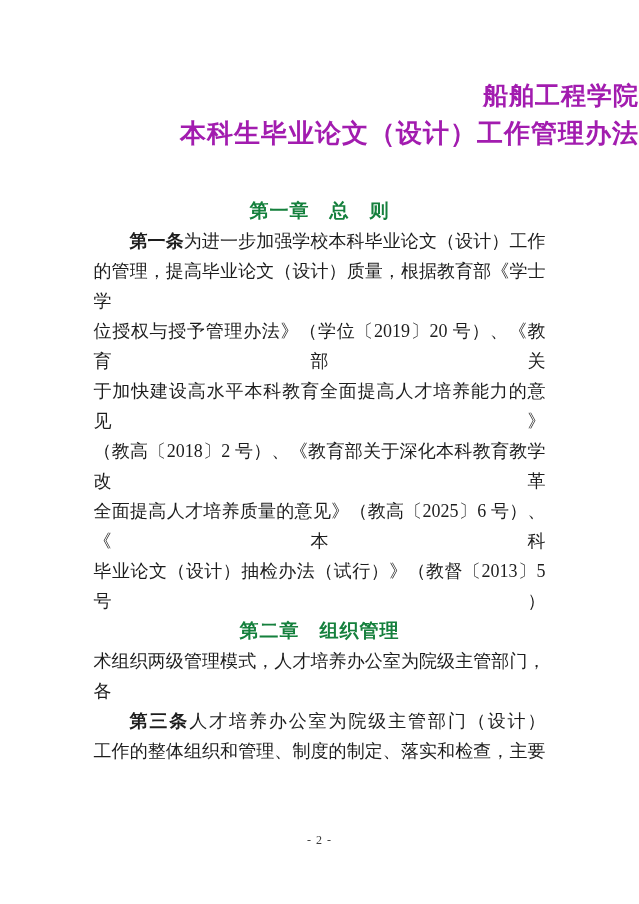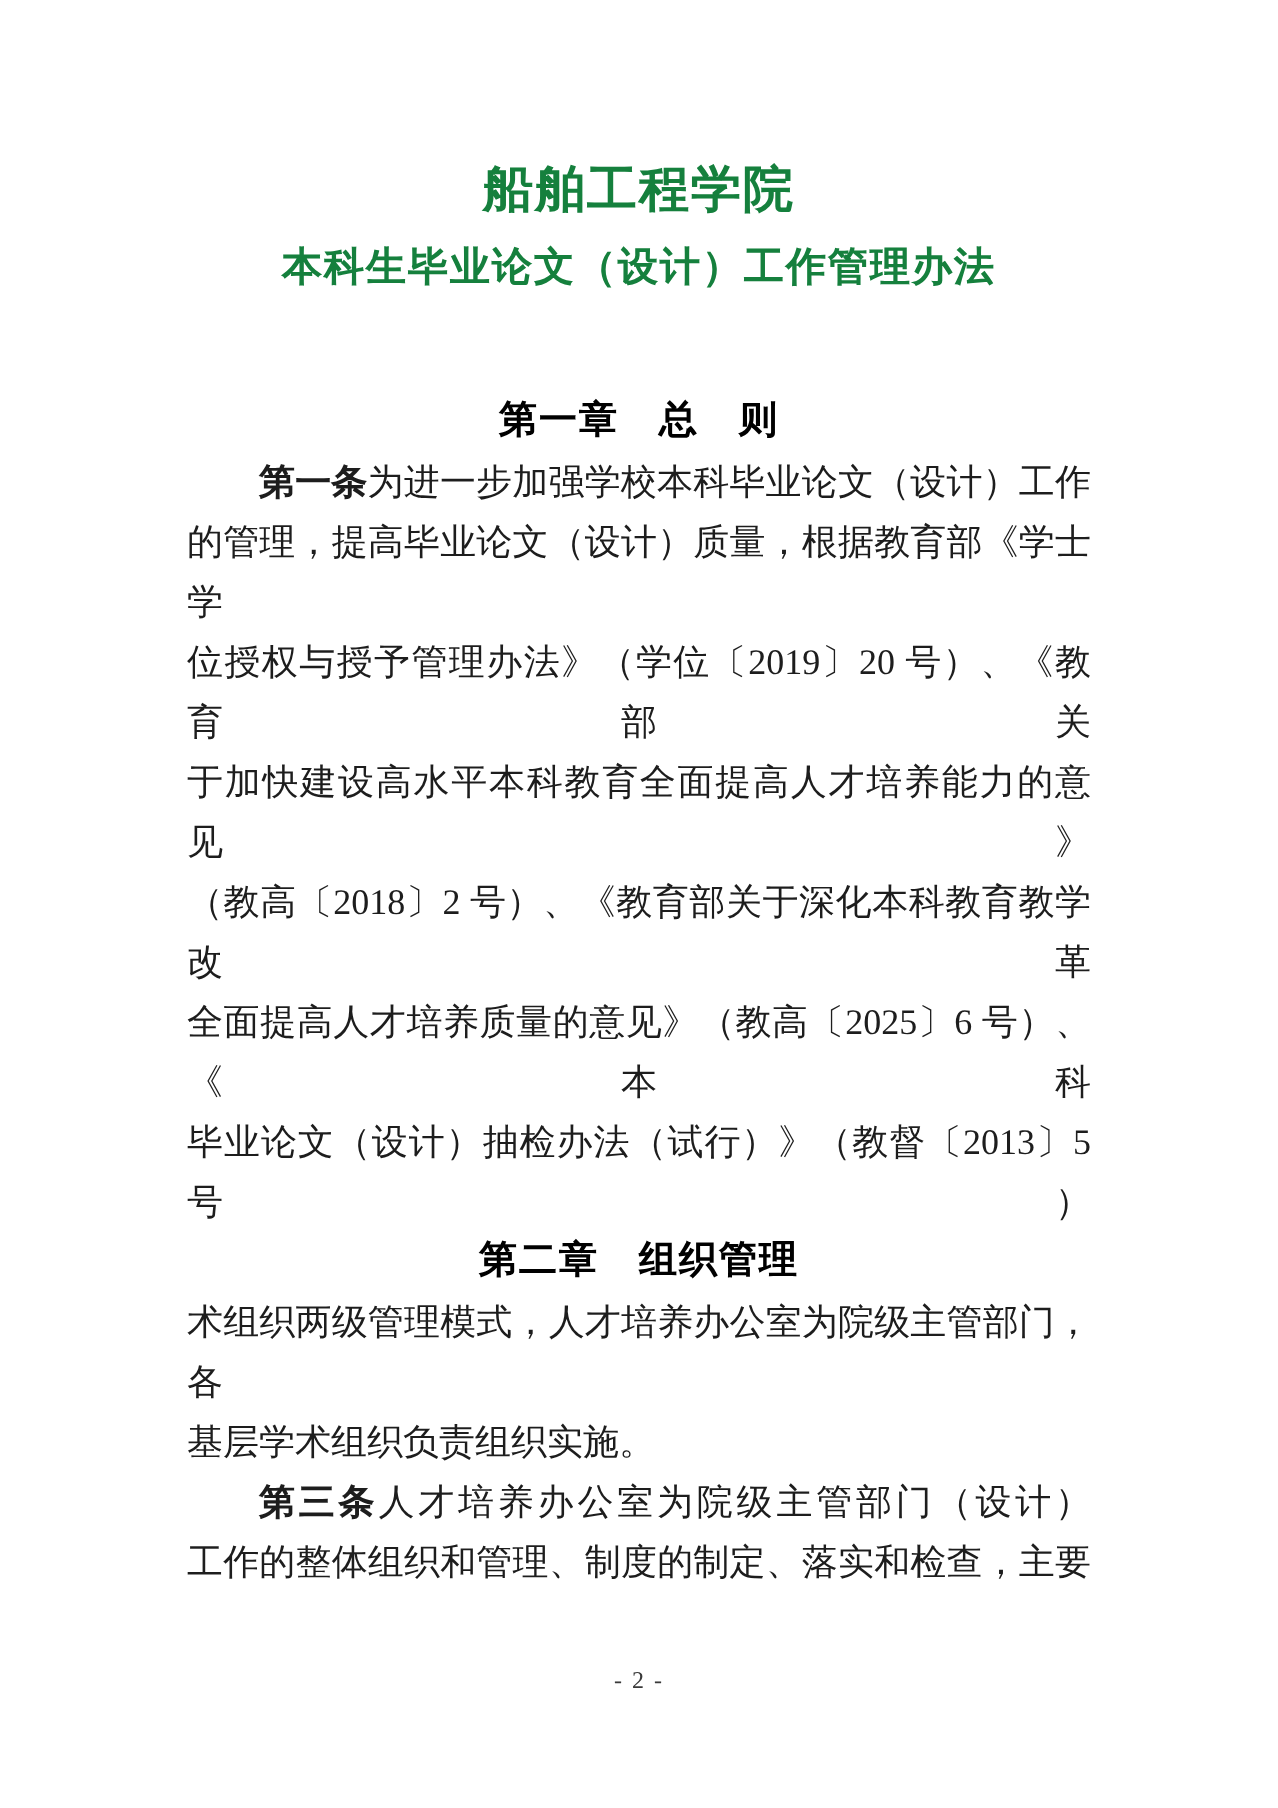--- a/index.html
+++ b/index.html
@@ -18,37 +18,38 @@
   .titles {
     padding-top: 78px;
     text-align: center;
   }
   .doc-title {
     margin: 0;
     font-size: 25px;
     font-weight: bold;
     line-height: 36px;
     letter-spacing: 1px;
-    color: #15803d;
+    color: #a21caf;
+    text-align: right;
   }
   .doc-title.second {
-    font-size: 20px;
+    font-size: 26px;
     line-height: 40px;
   }
   .content {
     width: 452px;
     margin: 42px auto 0 auto;
   }
   .chapter {
     text-align: center;
     font-weight: bold;
     font-size: 19px;
     line-height: 30px;
     letter-spacing: 1px;
-    color: #000000;
+    color: #15803d;
   }
   .line {
     font-size: 18px;
     line-height: 30px;
     white-space: normal;
     color: #1d1d1d;
   }
   .fill {
     text-align: justify;
     text-align-last: justify;
@@ -82,18 +83,17 @@
       <div class="chapter">第一章　总　则</div>
       <div class="line fill indent"><span class="lead">第一条</span><span>为进一步加强学校本科毕业论文（设计）工作</span></div>
       <div class="line fill">的管理，提高毕业论文（设计）质量，根据教育部《学士学</div>
       <div class="line fill">位授权与授予管理办法》（学位〔2019〕20 号）、《教育部关</div>
       <div class="line fill">于加快建设高水平本科教育全面提高人才培养能力的意见》</div>
       <div class="line fill">（教高〔2018〕2 号）、《教育部关于深化本科教育教学改革</div>
       <div class="line fill">全面提高人才培养质量的意见》（教高〔2025〕6 号）、《本科</div>
       <div class="line fill">毕业论文（设计）抽检办法（试行）》（教督〔2013〕5 号）</div>
       <div class="chapter">第二章　组织管理</div>
       <div class="line fill">术组织两级管理模式，人才培养办公室为院级主管部门，各</div>
-      <div class="line">基层学术组织负责组织实施。</div>
       <div class="line fill indent"><span class="lead">第三条</span><span>人才培养办公室为院级主管部门（设计）</span></div>
       <div class="line fill">工作的整体组织和管理、制度的制定、落实和检查，主要</div>
     </div>
   <div class="footer">- 2 -</div>
 </div>
 
 </body></html>

